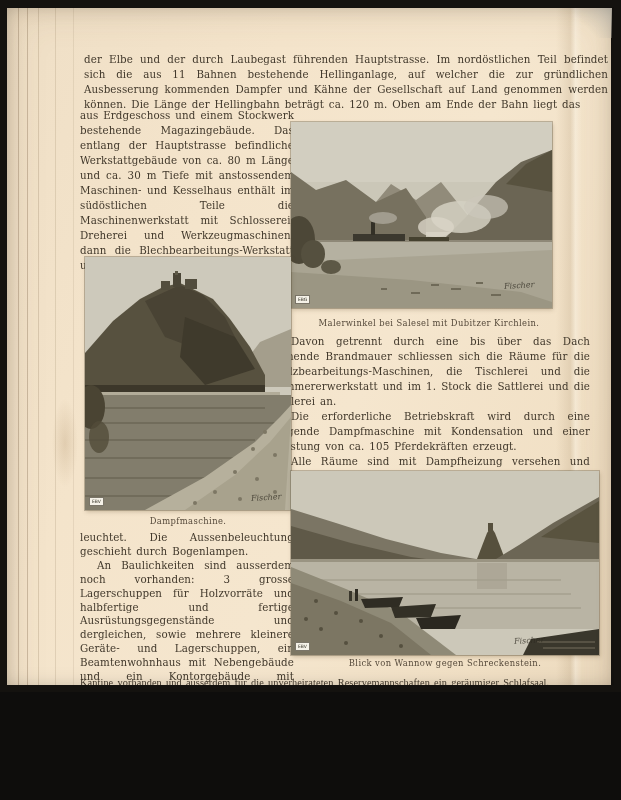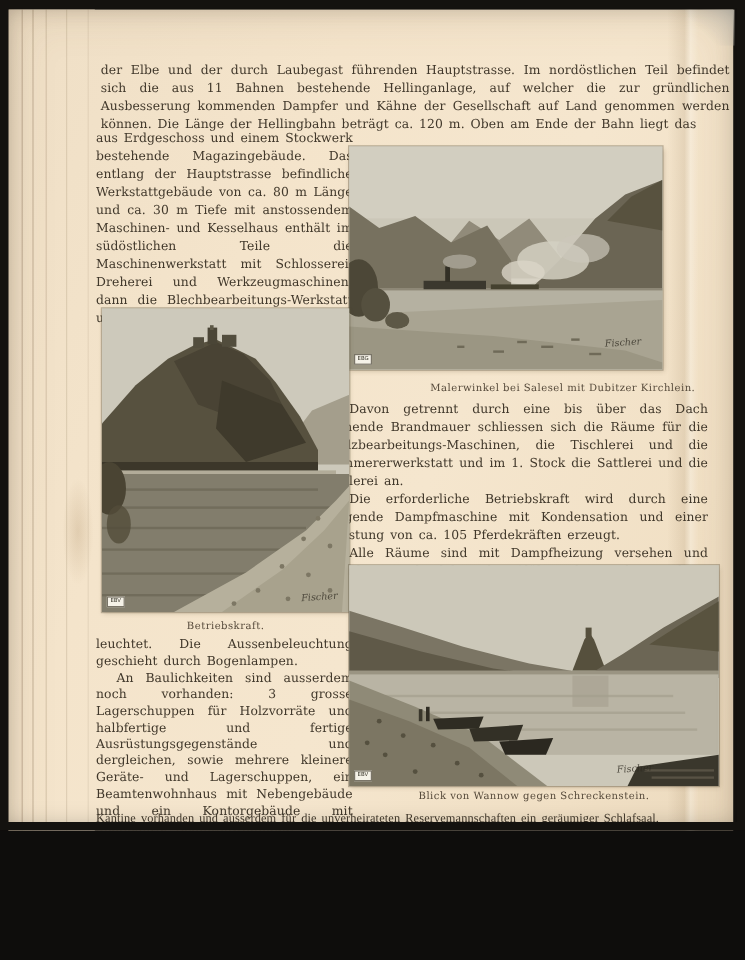--- a/index.html
+++ b/index.html
@@ -107,21 +107,21 @@
           <rect x="160" y="166" width="10" height="2"></rect>
         <rect x="185" y="160" width="7" height="2"></rect>
           <rect x="120" y="170" width="9" height="2"></rect>
         <rect x="200" y="172" width="10" height="2"></rect>
           <rect x="90" y="166" width="6" height="2"></rect>
       </g>
     </svg>
     <span class="stamp">EBG</span>
     <span class="sig" style="right:18px;bottom:18px;">Fischer</span>
   </div>
-  <div class="caption" style="left:291px;top:318px;width:276px;padding-left:40px;">Malerwinkel bei Salesel mit Dubitzer Kirchlein.</div>
+  <div class="caption" style="left:291px;top:318px;width:276px;">Malerwinkel bei Salesel mit Dubitzer Kirchlein.</div>
 
   <div class="para" style="left:274px;top:334px;width:316px;">
     <p class="ind">Davon getrennt durch eine bis über das Dach gehende Brandmauer schliessen sich die Räume für die Holzbearbeitungs-Maschinen, die Tischlerei und die Zimmererwerkstatt und im 1. Stock die Sattlerei und die Malerei an.</p>
     <p class="ind">Die erforderliche Betriebskraft wird durch eine liegende Dampfmaschine mit Kondensation und einer Leistung von ca. 105 Pferdekräften erzeugt.</p>
     <p class="ind">Alle Räume sind mit Dampfheizung versehen und werden mittels elektrischer Glüh- und Bogenlampen be-</p>
   </div>
 
   <div class="photo" style="left:85px;top:257px;width:206px;height:253px;">
     <svg width="206" height="253" viewBox="0 0 206 253">
       <rect x="0" y="0" width="206" height="253" fill="#cdc9bb"></rect>
@@ -163,21 +163,21 @@
           <circle cx="110" cy="246" r="2"></circle>
           <circle cx="190" cy="235" r="2"></circle>
       </g>
 
       <ellipse cx="6" cy="150" rx="14" ry="22" fill="#4a4433"></ellipse>
       <ellipse cx="14" cy="180" rx="10" ry="16" fill="#524c3a" opacity=".8"></ellipse>
     </svg>
     <span class="stamp">EBV</span>
     <span class="sig" style="right:10px;bottom:8px;">Fischer</span>
   </div>
-  <div class="caption" style="left:85px;top:516px;width:206px;">Betriebskraft.</div>
+  <div class="caption" style="left:85px;top:516px;width:206px;">Dampfmaschine.</div>
 
   <div class="para tight" style="left:80px;top:531px;width:214px;">
     <p>leuchtet.  Die Aussenbeleuchtung geschieht durch Bogenlampen.</p>
     <p class="ind">An Baulichkeiten sind ausserdem noch vorhanden: 3 grosse Lagerschuppen für Holzvorräte und halbfertige und fertige Ausrüstungsgegenstände und dergleichen, sowie mehrere kleinere Geräte- und Lagerschuppen, ein Beamtenwohnhaus mit Nebengebäude und ein Kontorgebäude mit angebauter Beamtenwohnung.</p>
   </div>
 
   <div class="photo" style="left:291px;top:471px;width:308px;height:184px;">
     <svg width="308" height="184" viewBox="0 0 308 184">
       <rect x="0" y="0" width="308" height="184" fill="#ccc8b9"></rect>
 

